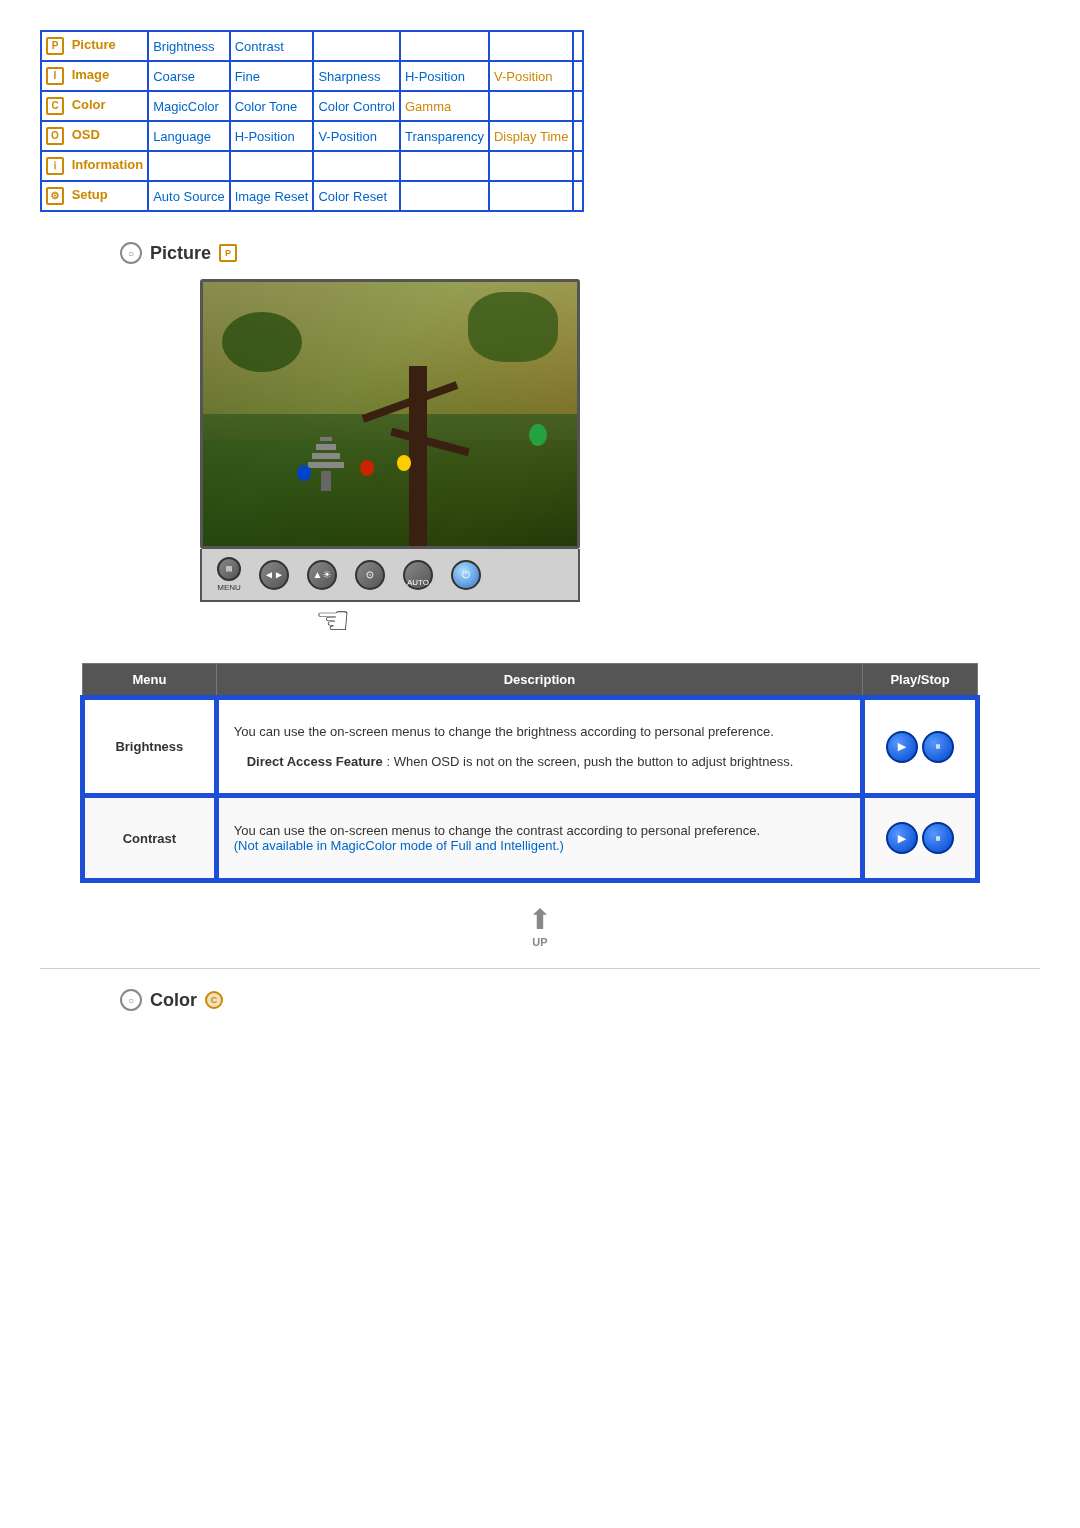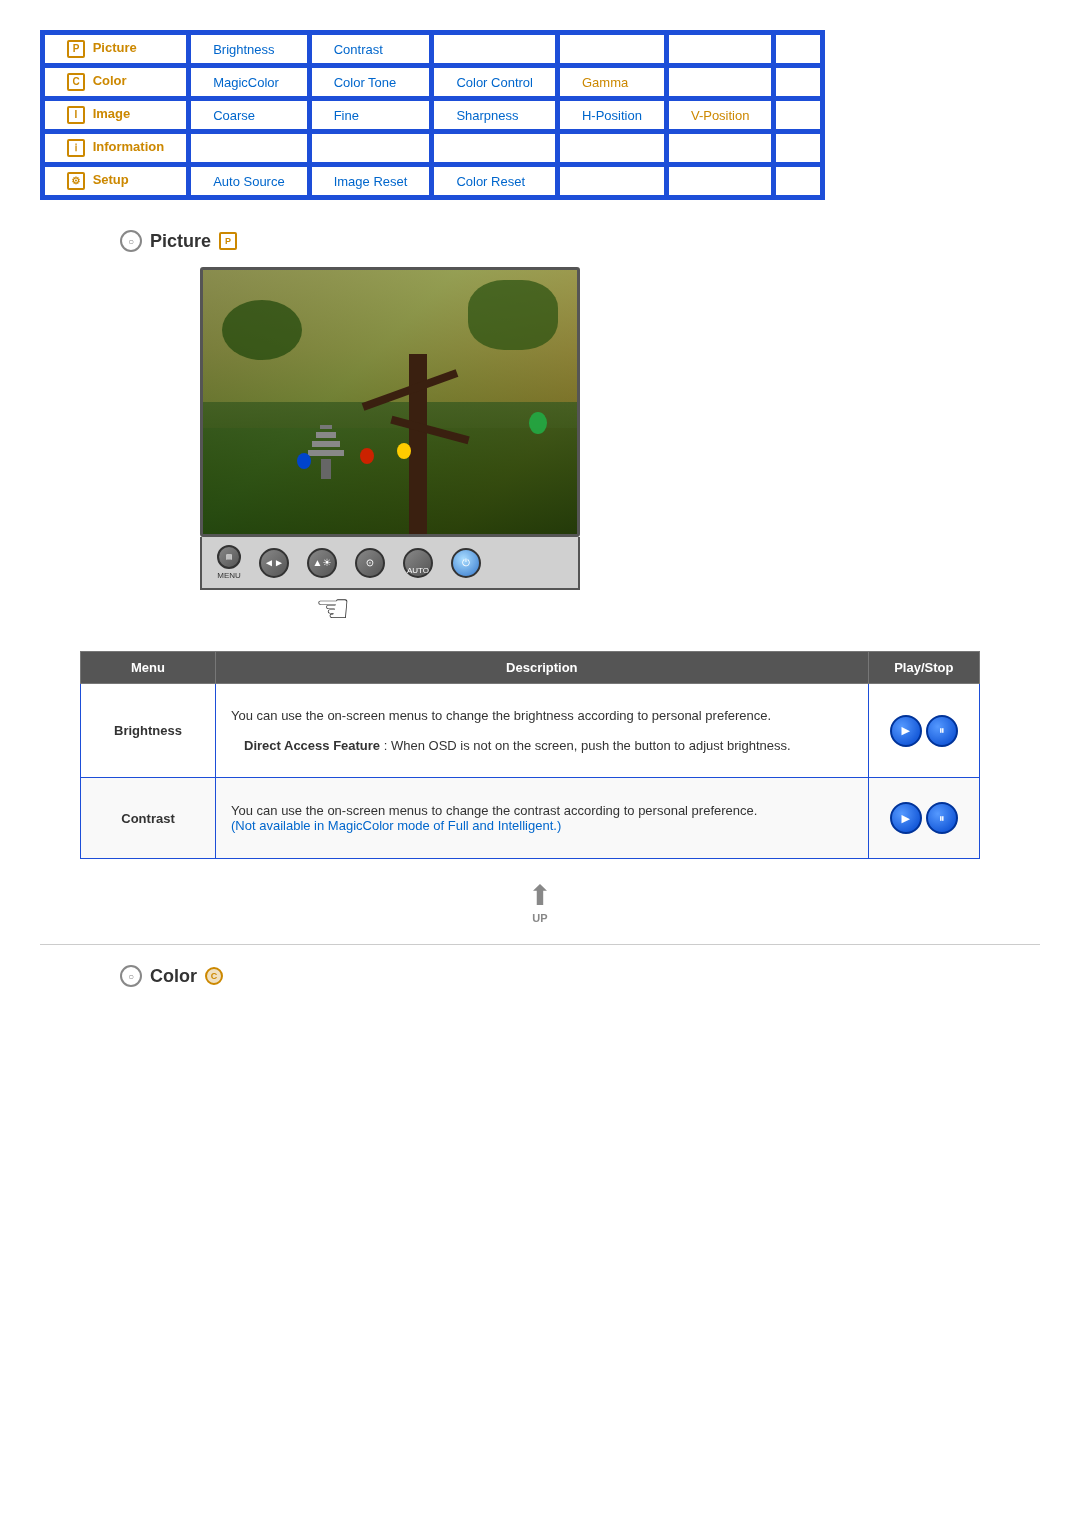--- a/index.html
+++ b/index.html
@@ -13,22 +13,22 @@
       min-height: 1528px;
     }
 
     
     .nav-table {
       border-collapse: collapse;
       margin-bottom: 30px;
       border: 1px solid #ccc;
     }
     .nav-table td {
-      border: 5px solid #1d4ed8;
-      padding: 5px 22px;
+      border: 2px solid #1d4ed8;
+      padding: 5px 4px;
       font-size: 13px;
       white-space: nowrap;
     }
     .nav-table td.menu-item-cell {
       font-weight: bold;
       color: #333;
     }
     .nav-table td.active {
       color: #cc8800;
       font-weight: bold;
@@ -254,21 +254,21 @@
       background: #555;
       color: #fff;
       padding: 8px 15px;
       text-align: center;
       font-size: 13px;
       font-weight: bold;
       border: 1px solid #777;
     }
     .desc-table td {
       padding: 24px 15px;
-      border: 1px solid #1d4ed8;
+      border: 5px solid #1d4ed8;
       vertical-align: middle;
       font-size: 13px;
     }
     .desc-table tr:nth-child(even) td {
       background: #f9f9f9;
     }
     .menu-name {
       font-weight: bold;
       text-align: center;
       width: 120px;
@@ -356,45 +356,57 @@
   <tbody>
       <tr>
     <td class="menu-item-cell active">
       <span class="menu-icon">P</span>
       <strong>Picture</strong>
     </td>
     <td class="link" style="color:#0066cc">Brightness</td>
     <td class="link" style="color:#0066cc">Contrast</td>
     <td></td>
     <td></td>
-    <td></td>
-    <td></td>
-  </tr>
-  <tr>
-    <td class="menu-item-cell active">
-      <span class="menu-icon">C</span>
-      <strong>Color</strong>
-    </td>
-    <td class="link" style="color:#0066cc">MagicColor</td>
-    <td class="link" style="color:#0066cc">Color Tone</td>
-    <td class="link" style="color:#0066cc">Color Control</td>
-    <td class="link-orange" style="color:#cc8800">Gamma</td>
     <td></td>
     <td></td>
   </tr>
   <tr>
     <td class="menu-item-cell active">
       <span class="menu-icon">I</span>
       <strong>Image</strong>
     </td>
     <td class="link" style="color:#0066cc">Coarse</td>
     <td class="link" style="color:#0066cc">Fine</td>
     <td class="link" style="color:#0066cc">Sharpness</td>
     <td class="link" style="color:#0066cc">H-Position</td>
     <td class="link-orange" style="color:#cc8800">V-Position</td>
+    <td></td>
+  </tr>
+  <tr>
+    <td class="menu-item-cell active">
+      <span class="menu-icon">C</span>
+      <strong>Color</strong>
+    </td>
+    <td class="link" style="color:#0066cc">MagicColor</td>
+    <td class="link" style="color:#0066cc">Color Tone</td>
+    <td class="link" style="color:#0066cc">Color Control</td>
+    <td class="link-orange" style="color:#cc8800">Gamma</td>
+    <td></td>
+    <td></td>
+  </tr>
+  <tr>
+    <td class="menu-item-cell active">
+      <span class="menu-icon">O</span>
+      <strong>OSD</strong>
+    </td>
+    <td class="link" style="color:#0066cc">Language</td>
+    <td class="link" style="color:#0066cc">H-Position</td>
+    <td class="link" style="color:#0066cc">V-Position</td>
+    <td class="link" style="color:#0066cc">Transparency</td>
+    <td class="link-orange" style="color:#cc8800">Display Time</td>
     <td></td>
   </tr>
   <tr>
     <td class="menu-item-cell active">
       <span class="menu-icon">ℹ</span>
       <strong>Information</strong>
     </td>
     <td></td>
     <td></td>
     <td></td>

